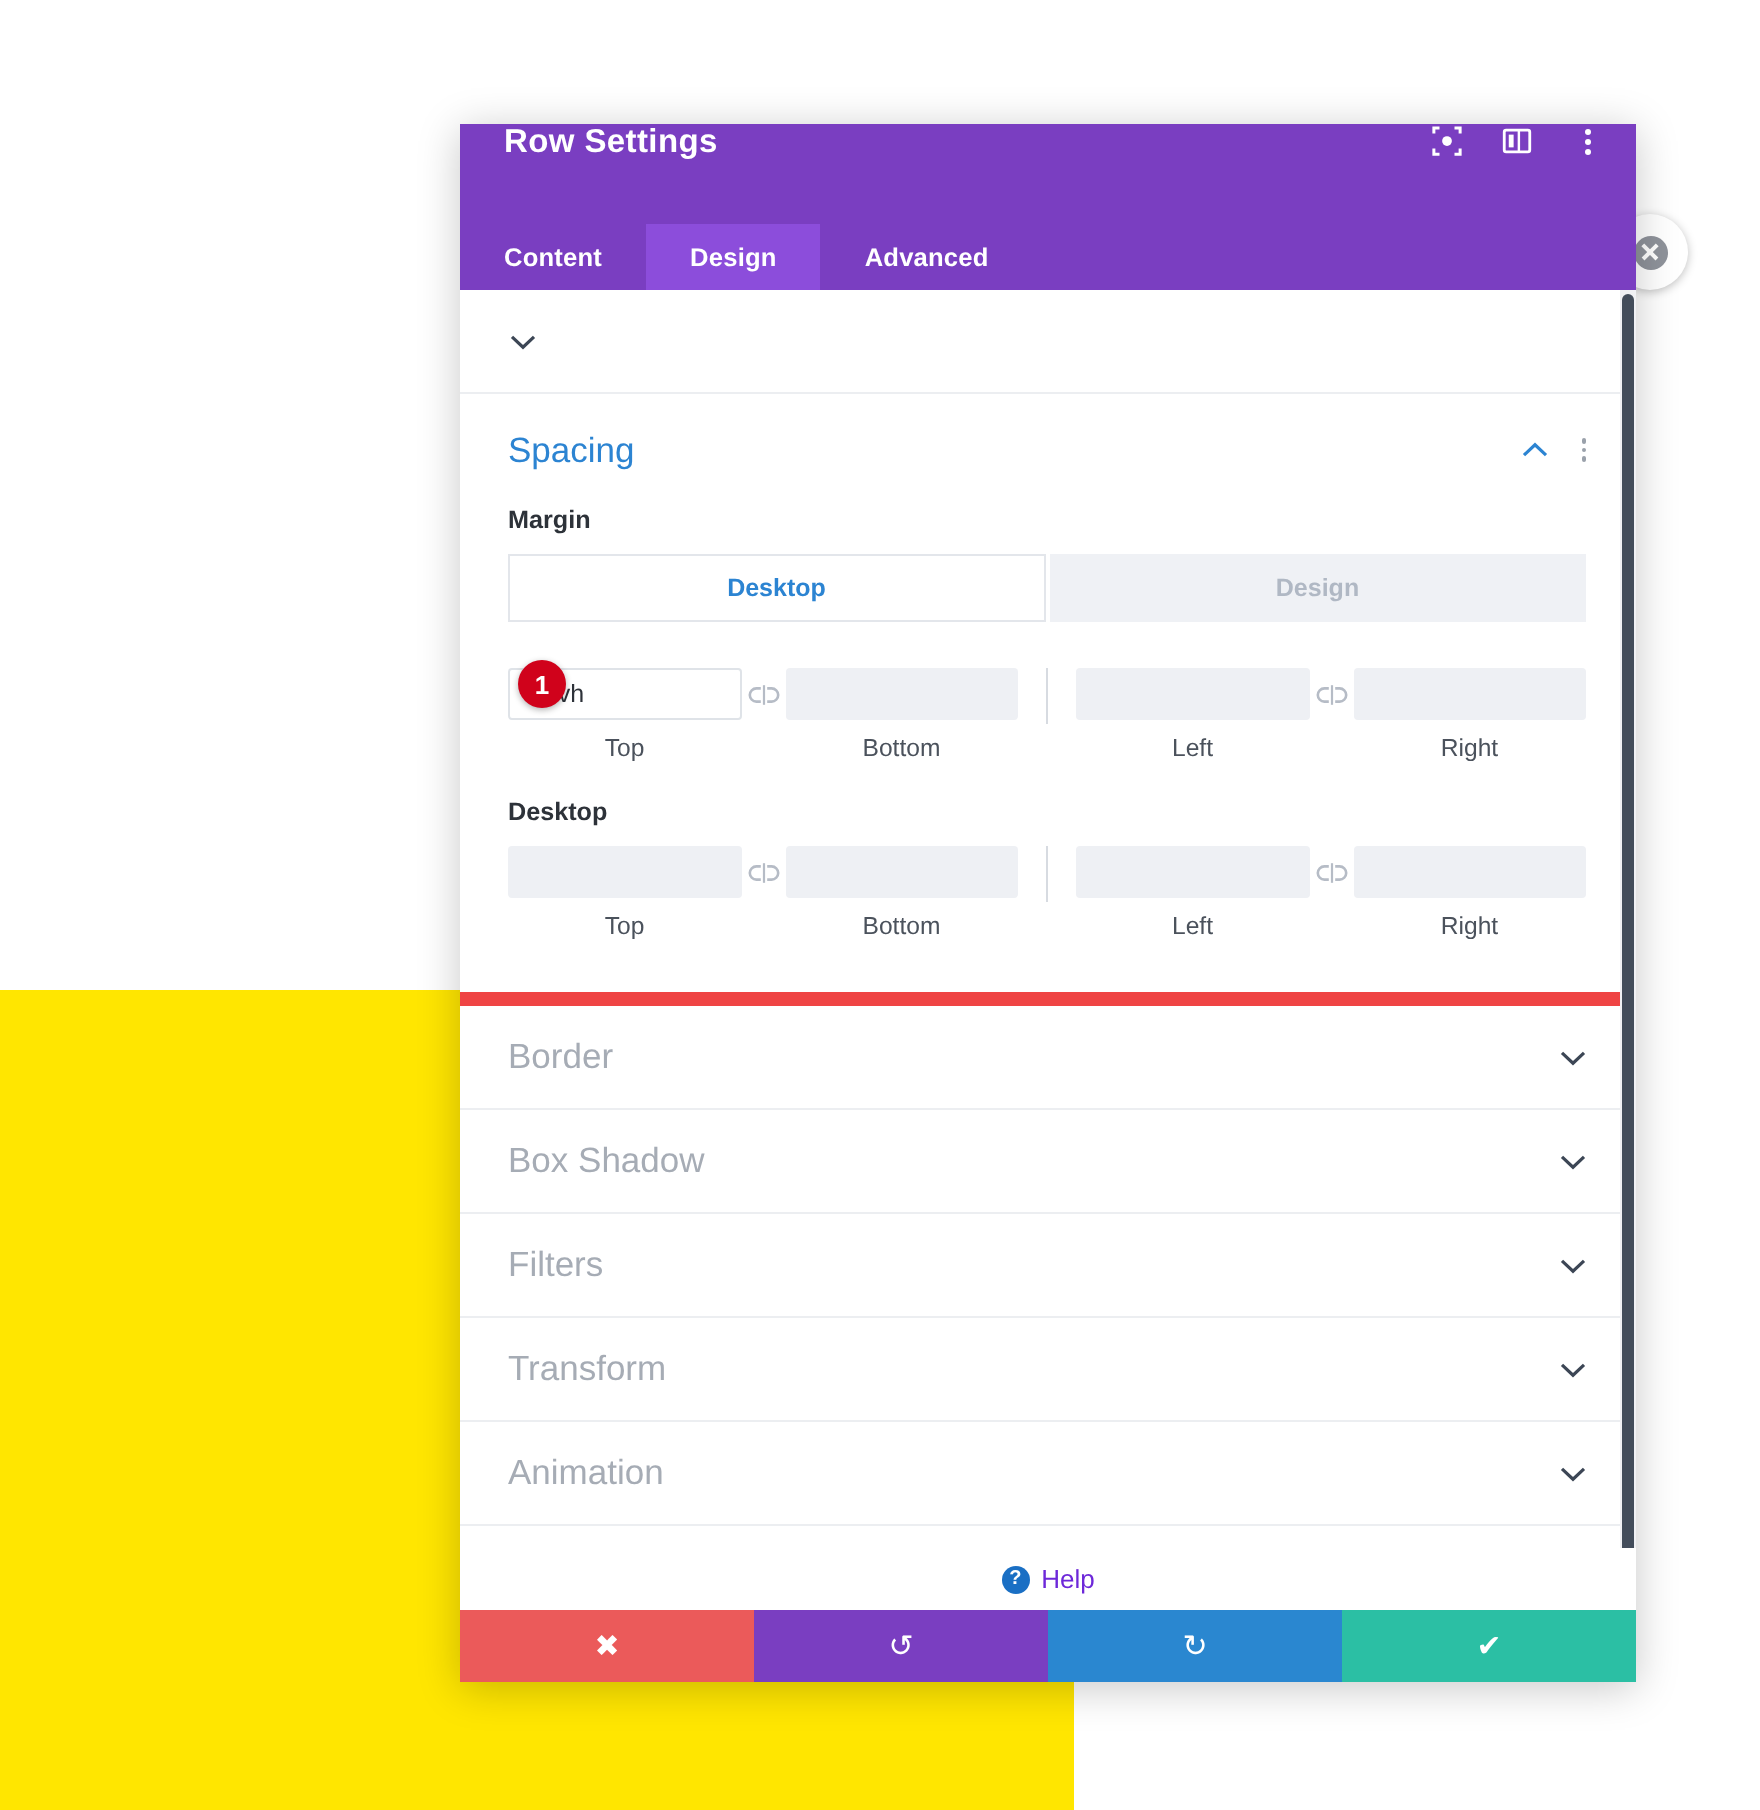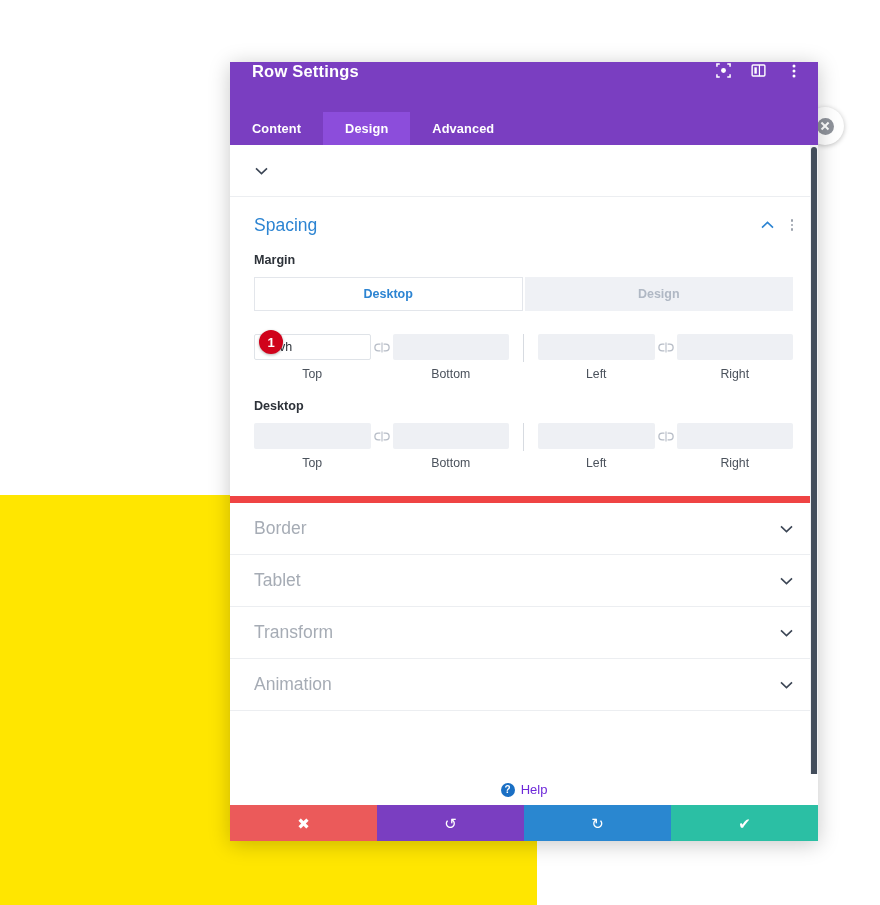--- a/index.html
+++ b/index.html
@@ -547,23 +547,31 @@
 
     <div class="acc-row">
       <div class="acc-title">Border</div>
       <span class="chev">
         <svg width="13" height="8" viewBox="0 0 13 8">
             <path d="M1 1.4 L6.5 6.6 L12 1.4" fill="none" stroke="#3c4655" stroke-width="1.6"></path>
           </svg>
       </span>
     </div>
 
-
     <div class="acc-row">
-      <div class="acc-title">Tablet</div>
+      <div class="acc-title">Box Shadow</div>
+      <span class="chev">
+        <svg width="13" height="8" viewBox="0 0 13 8">
+            <path d="M1 1.4 L6.5 6.6 L12 1.4" fill="none" stroke="#3c4655" stroke-width="1.6"></path>
+          </svg>
+      </span>
+    </div>
+
+    <div class="acc-row">
+      <div class="acc-title">Filters</div>
       <span class="chev">
         <svg width="13" height="8" viewBox="0 0 13 8">
             <path d="M1 1.4 L6.5 6.6 L12 1.4" fill="none" stroke="#3c4655" stroke-width="1.6"></path>
           </svg>
       </span>
     </div>
 
     <div class="acc-row">
       <div class="acc-title">Transform</div>
       <span class="chev">

